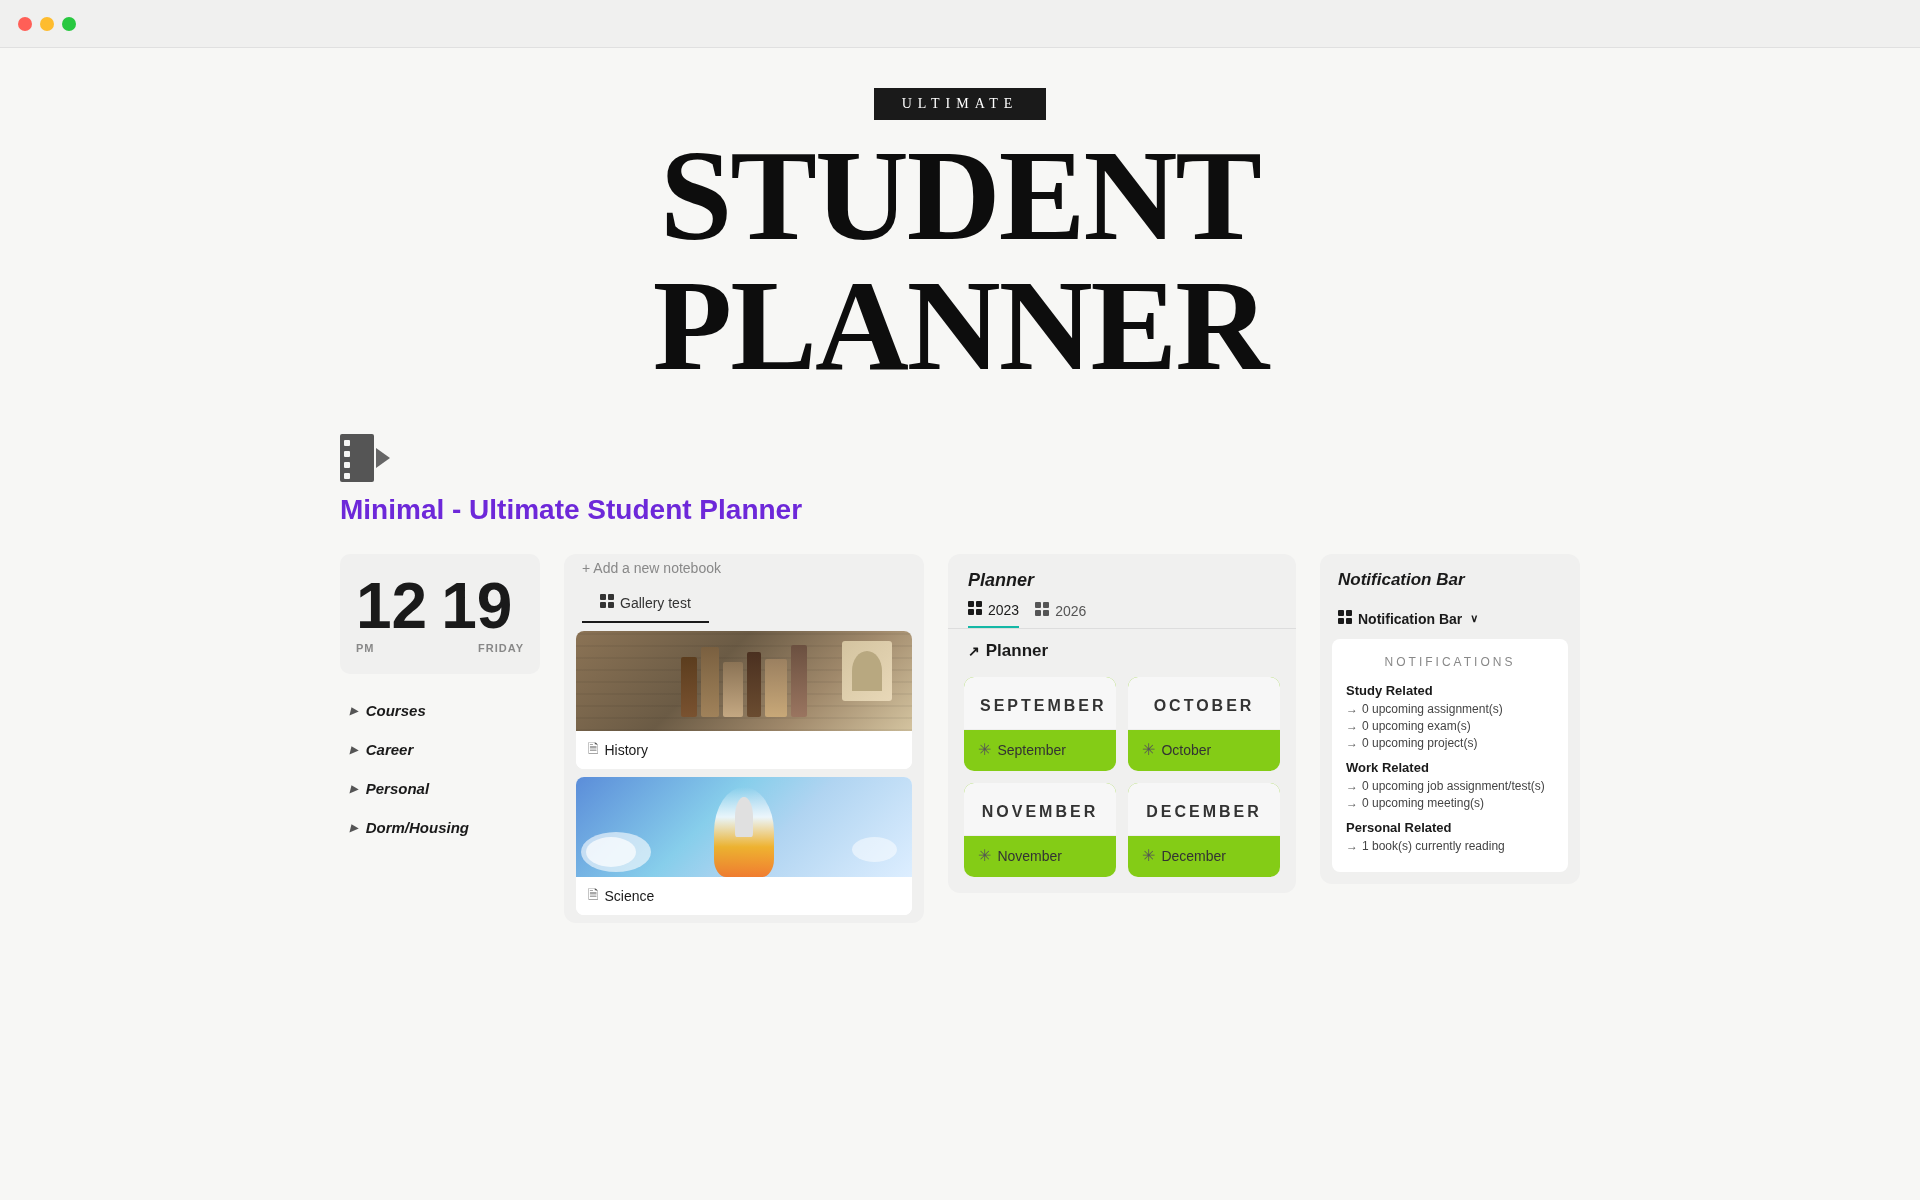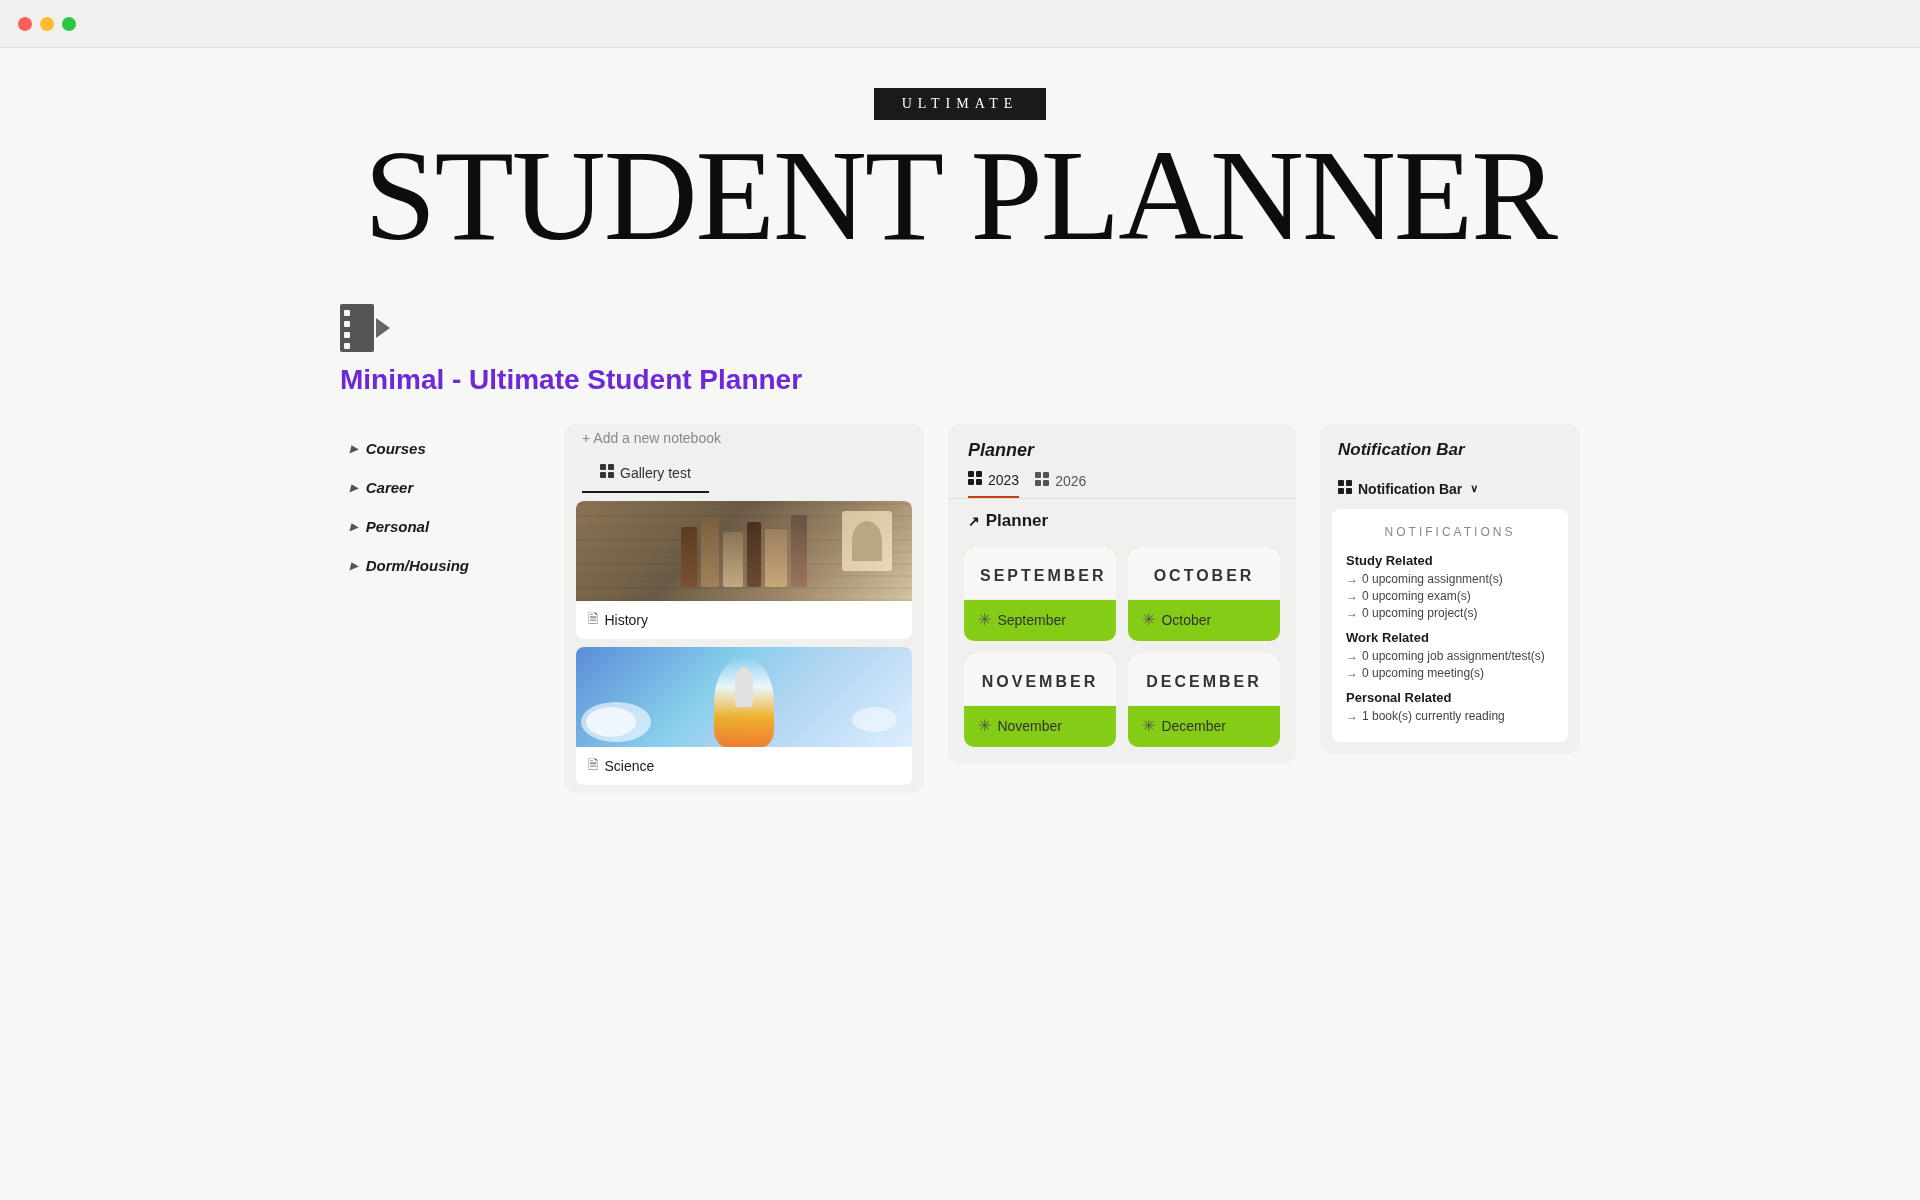--- a/index.html
+++ b/index.html
@@ -49,21 +49,21 @@
       font-size: 14px;
       letter-spacing: 6px;
       text-transform: uppercase;
       padding: 8px 28px;
       margin-bottom: 10px;
       font-family: Georgia, serif;
     }
     .main-title {
       font-family: Georgia, 'Times New Roman', serif;
       font-size: 130px;
-      font-weight: 400;
+      font-weight: 700;
       letter-spacing: -2px;
       line-height: 1;
       color: #0d0d0d;
       text-transform: uppercase;
     }
 
     
     .icon-row {
       display: flex;
       align-items: center;
@@ -320,21 +320,21 @@
       align-items: center;
       gap: 6px;
       font-size: 14px;
       font-weight: 500;
       color: #555;
       padding-bottom: 8px;
       cursor: pointer;
     }
     .planner-tab.active {
       color: #1a1a1a;
-      border-bottom: 2px solid #c2410c;
+      border-bottom: 2px solid #14b8a6;
     }
 
     .planner-section-title {
       display: flex;
       align-items: center;
       gap: 6px;
       font-size: 17px;
       font-weight: 700;
       color: #1a1a1a;
       padding: 12px 20px 8px;
@@ -462,20 +462,30 @@
       <div class="film-arrow"></div>
     </div>
   </div>
 
   <div class="page-subtitle">Minimal - Ultimate Student Planner</div>
 
   <div class="main-grid">
 
     <div class="left-sidebar">
 
+      <div class="clock-section">
+        <div class="clock-display">
+          <span class="clock-hour">12</span>
+          <span class="clock-min">19</span>
+        </div>
+        <div class="clock-labels">
+          <span class="clock-pm">PM</span>
+          <span class="clock-day">FRIDAY</span>
+        </div>
+      </div>
 
       <div class="nav-items">
         <div class="nav-item">
           <span class="nav-arrow">▶</span>
           <span>Courses</span>
         </div>
         <div class="nav-item">
           <span class="nav-arrow">▶</span>
           <span>Career</span>
         </div>

